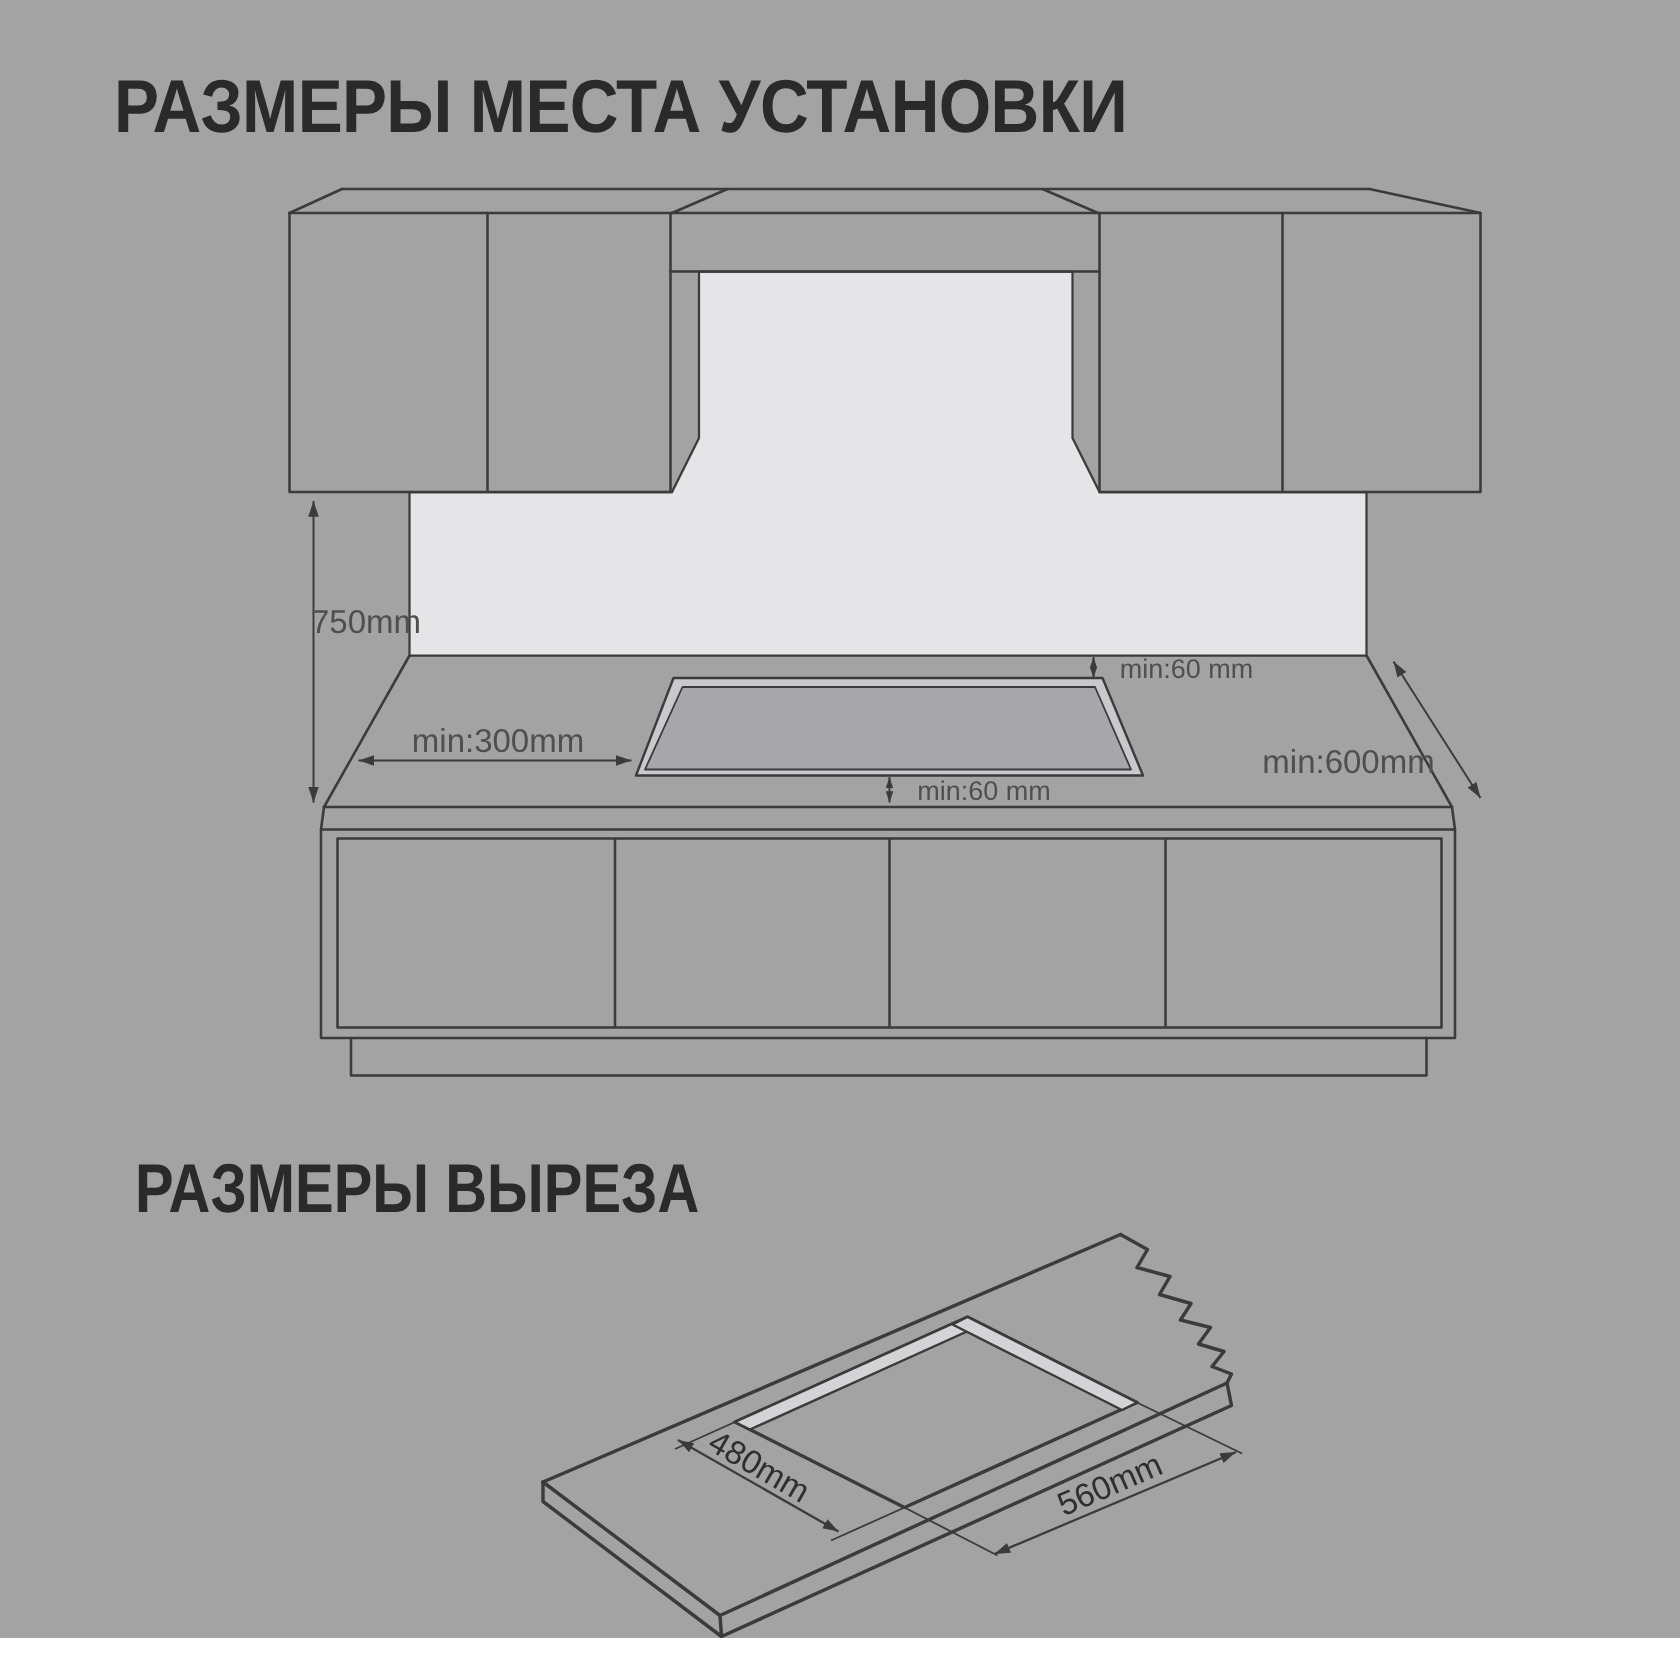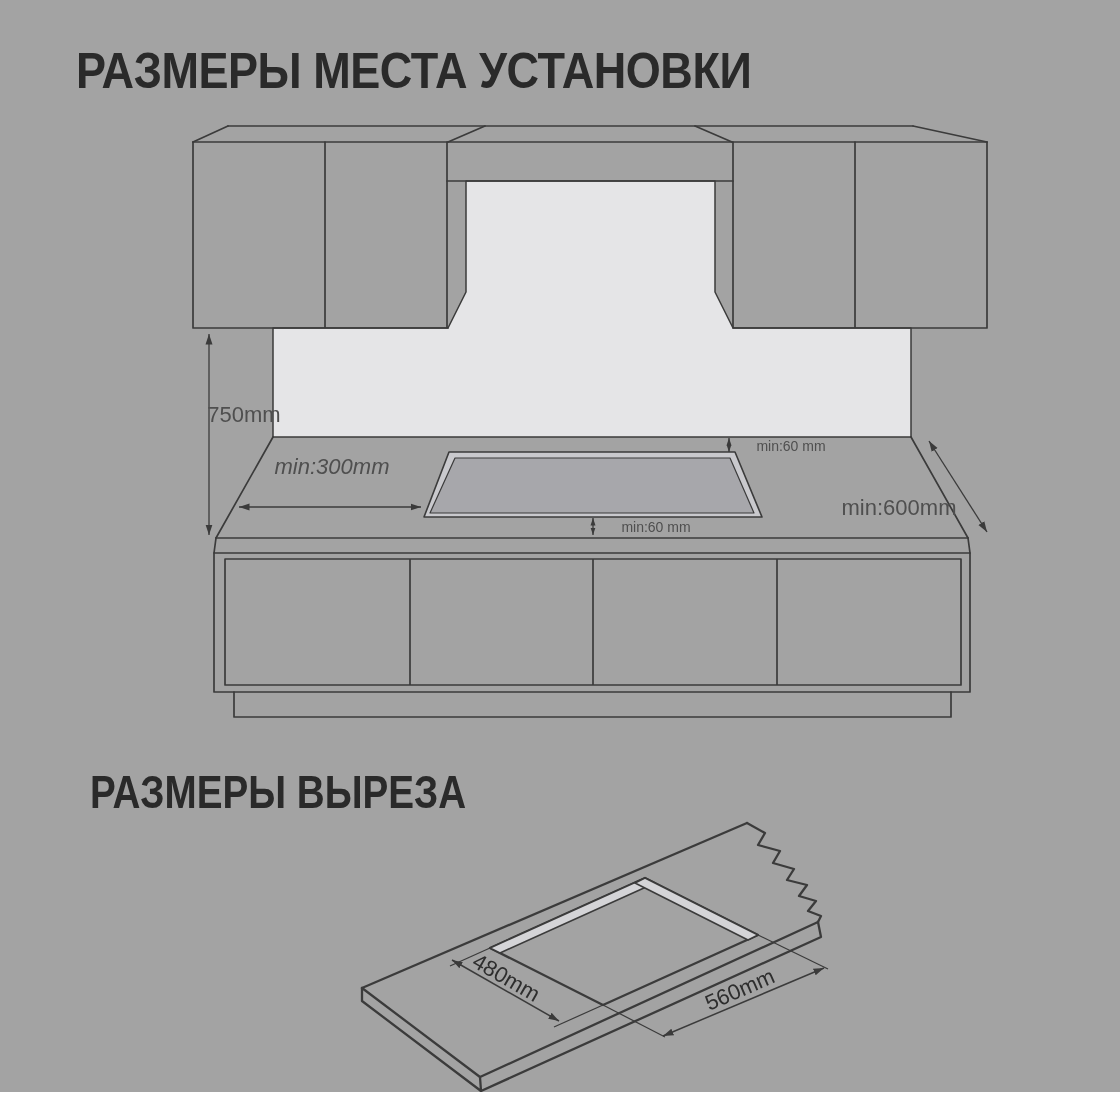--- a/index.html
+++ b/index.html
@@ -13,21 +13,21 @@
     position:absolute;white-space:nowrap;font-weight:bold;color:var(--heading,#2a2a2a);
     line-height:1;transform-origin:left top;
   }
   #title-installation{left:76px;top:46px;font-size:50px;letter-spacing:-0.5px;transform:scaleX(0.90);}
   #title-cutout{left:90px;top:769px;font-size:46px;letter-spacing:0px;transform:scaleX(0.84);}
 
   .dim-label{
     position:absolute;white-space:nowrap;color:var(--dim-text,#4f4f4f);
     font-size:22px;line-height:1;transform:translate(-50%,-50%);
   }
-  .dim-label.small{font-size:14px;}
+  .dim-label.small{font-size:18px;}
   .dim-label.dark{color:var(--dim-text-dark,#2e2e2e);}
   #dim-480{transform:translate(-50%,-50%) rotate(30deg);}
   #dim-560{transform:translate(-50%,-50%) rotate(-23.5deg);}
 
   
   .ln{fill:none;stroke:var(--line,#3b3b3b);stroke-width:1.7;stroke-linejoin:round;stroke-linecap:round;}
   .ln-thick{fill:none;stroke:var(--line,#3b3b3b);stroke-width:2.3;stroke-linejoin:round;stroke-linecap:round;}
   .wall{fill:var(--wall-gray,#e5e5e7);stroke:var(--line,#3b3b3b);stroke-width:1.5;stroke-linejoin:round;}
   .cook-rim{fill:var(--cooktop-rim,#c9c9cd);stroke:var(--line,#3b3b3b);stroke-width:1.6;stroke-linejoin:round;}
   .cook-top{fill:var(--cooktop-gray,#a7a7ab);stroke:var(--line,#3b3b3b);stroke-width:1.2;stroke-linejoin:round;}
@@ -119,21 +119,21 @@
         <path class="dim" style="stroke-width:1.5" marker-start="url(#arr)" marker-end="url(#arr)" d="M452,960 L559,1021"></path>
         <path class="dim" style="stroke-width:1.5" marker-start="url(#arr)" marker-end="url(#arr)" d="M663,1036 L824,968"></path>
       </g>
     </g>
   </svg>
 
   <div class="heading" id="title-installation">РАЗМЕРЫ МЕСТА УСТАНОВКИ</div>
   <div class="heading" id="title-cutout">РАЗМЕРЫ ВЫРЕЗА</div>
 
   <span class="dim-label" style="left:244px;top:415px;">750mm</span>
-  <span class="dim-label" style="left:332px;top:467px;font-style:italic;">min:300mm</span>
+  <span class="dim-label" style="left:332px;top:494px;">min:300mm</span>
   <span class="dim-label small" style="left:791px;top:446px;">min:60 mm</span>
   <span class="dim-label" style="left:899px;top:508px;">min:600mm</span>
   <span class="dim-label small" style="left:656px;top:527px;">min:60 mm</span>
 
   <span class="dim-label dark" id="dim-480" style="left:506px;top:978px;">480mm</span>
   <span class="dim-label dark" id="dim-560" style="left:740px;top:990px;">560mm</span>
 
 </div>
 
 </body></html>

